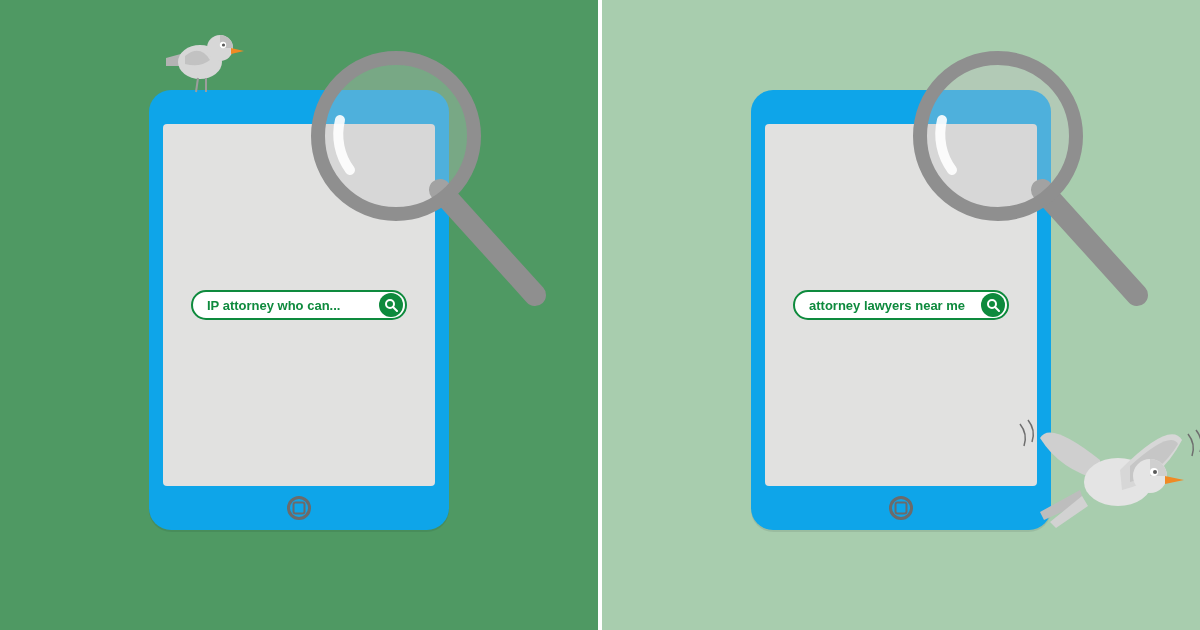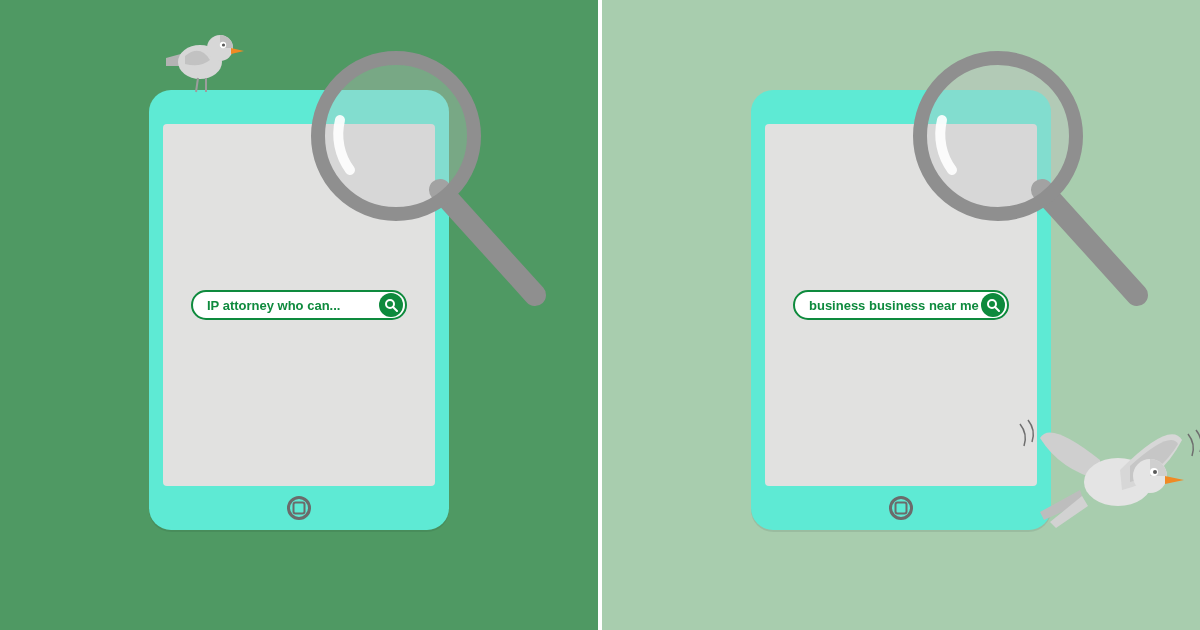--- a/index.html
+++ b/index.html
@@ -19,21 +19,21 @@
   }
   .panel.left  { background: #4f9963; }
   .panel.right { background: #a8cdae; }
 
   
   .tablet {
     position: absolute;
     left: 50%; transform: translateX(-50%);
     top: 90px;
     width: 300px; height: 440px;
-    background: #5eead4;
+    background: #0ea5e9;
     border-radius: 22px;
     box-shadow: 0 2px 0 rgba(0,0,0,0.08);
   }
   .tablet .screen {
     position: absolute;
     left: 14px; right: 14px; top: 34px; bottom: 44px;
     background: #e1e1e0;
     border-radius: 4px;
   }
   .tablet .home {
@@ -154,21 +154,21 @@
 
 </div>
 
 <div class="gap"></div>
 
 <div class="panel right">
 
   <div class="tablet">
     <div class="screen">
       <div class="search">
-        <span class="query">business business near me</span>
+        <span class="query">attorney lawyers near me</span>
         <span class="go">
           <svg width="14" height="14" viewBox="0 0 14 14">
             <circle cx="6" cy="6" r="4" fill="none" stroke="#fff" stroke-width="2"></circle>
             <line x1="9" y1="9" x2="13" y2="13" stroke="#fff" stroke-width="2" stroke-linecap="round"></line>
           </svg>
         </span>
       </div>
     </div>
     <div class="home"></div>
   </div>

